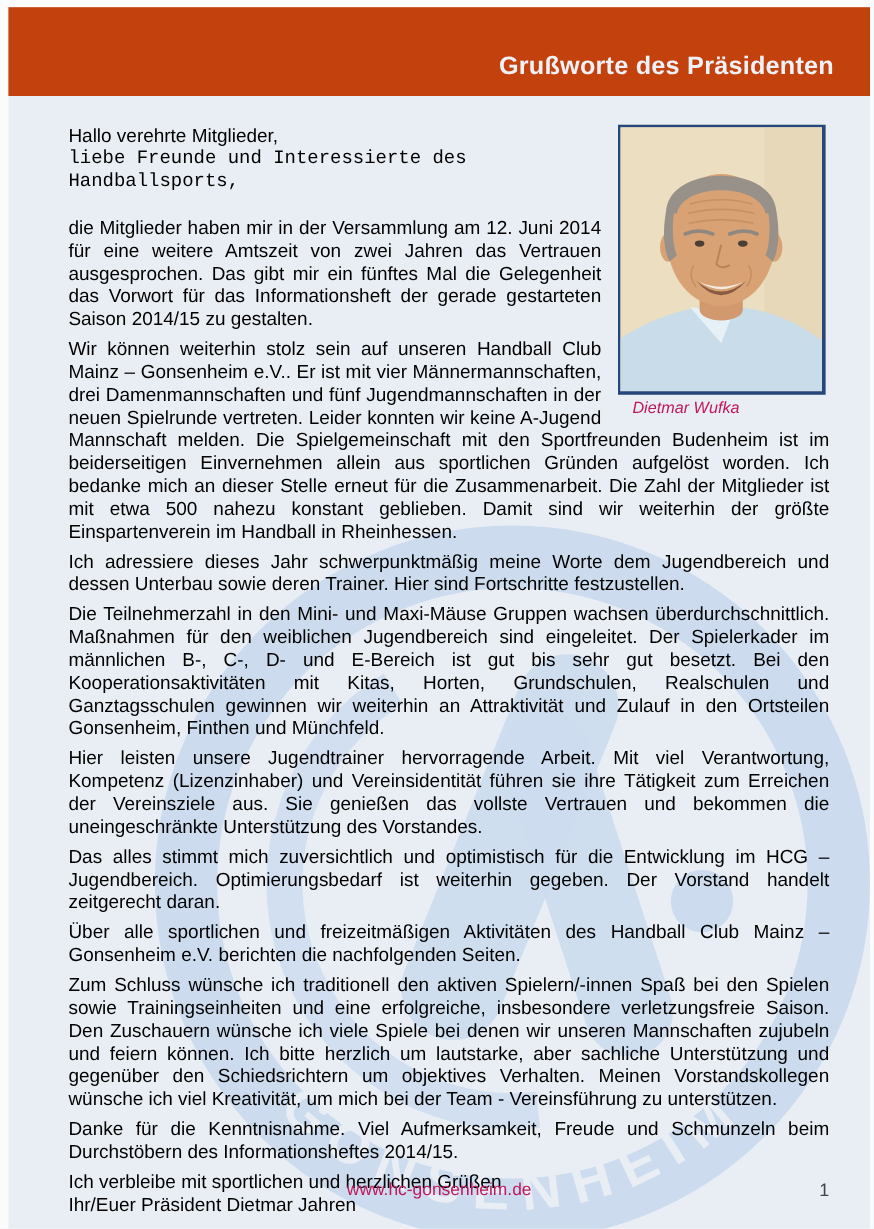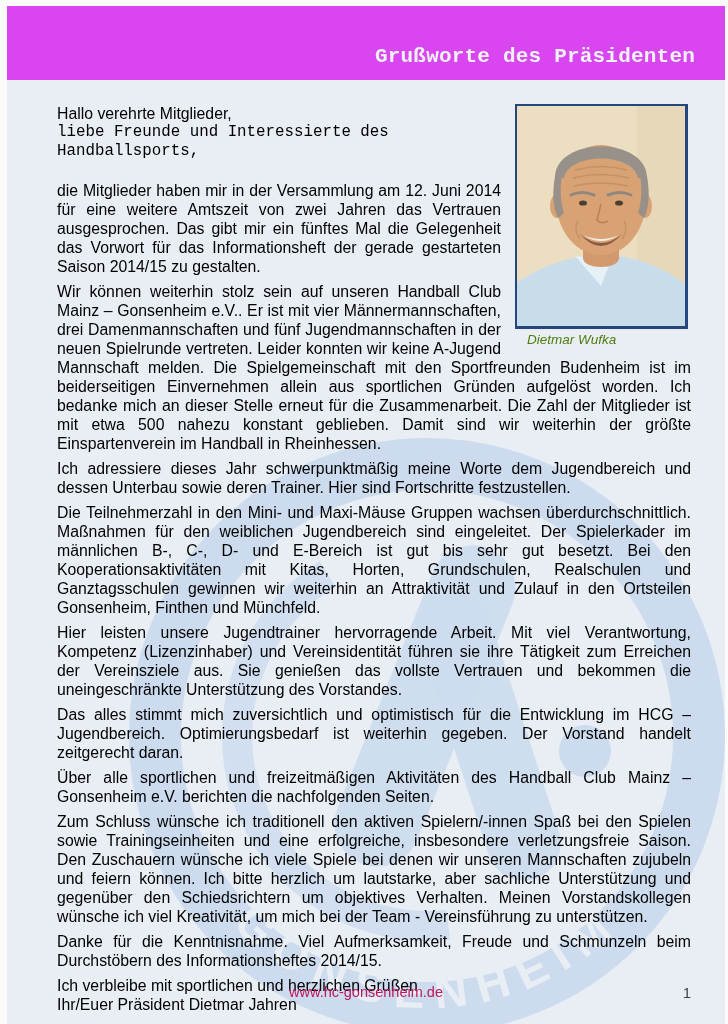--- a/index.html
+++ b/index.html
@@ -7,25 +7,24 @@
     width:728px;height:1024px;position:relative;overflow:hidden;
     background:#fbfbfb;
     font-family:"Liberation Sans","DejaVu Sans",sans-serif;
   }
   .sheet{
     position:absolute;left:7px;top:6px;right:3px;bottom:0;
     background:#e9eef5;
   }
   .header-bar{
     position:absolute;left:0;top:0;right:0;height:74px;
-    background:#d946ef;
+    background:#c2410c;
     display:flex;align-items:flex-end;justify-content:flex-end;
     padding:0 30px 12px 0;box-sizing:border-box;
     z-index:2;
-    font-family:Liberation Mono, monospace;
   }
   .header-title{
     color:#eef2f8;font-size:21px;font-weight:bold;letter-spacing:.2px;
   }
   .watermark{
     position:absolute;left:100px;top:410px;width:640px;height:640px;
     z-index:0;pointer-events:none;
   }
   .content{
     position:absolute;left:0;right:0;top:74px;bottom:0;
@@ -43,21 +42,21 @@
     float:right;width:176px;margin:0 0 4px 14px;
   }
   .photo-frame{
     width:168px;height:220px;box-sizing:content-box;
     border:3px solid #26477e;border-top-width:2px;border-left-width:2px;
     background:#ecdfc1;overflow:hidden;
   }
   .photo-frame svg{display:block;}
   .photo-caption{
     font-style:italic;font-size:13.5px;line-height:18px;margin-top:2px;
-    padding-left:12px;color:#4d7c0f;
+    padding-left:12px;color:#be185d;
   }
   .footer{
     position:absolute;left:0;right:0;bottom:22px;height:18px;z-index:2;
   }
   .footer-url{
     display:block;text-align:center;font-size:14.5px;color:#be185d;
   }
   .page-num{
     position:absolute;right:34px;top:0;font-size:15px;color:#3f454b;
   }

